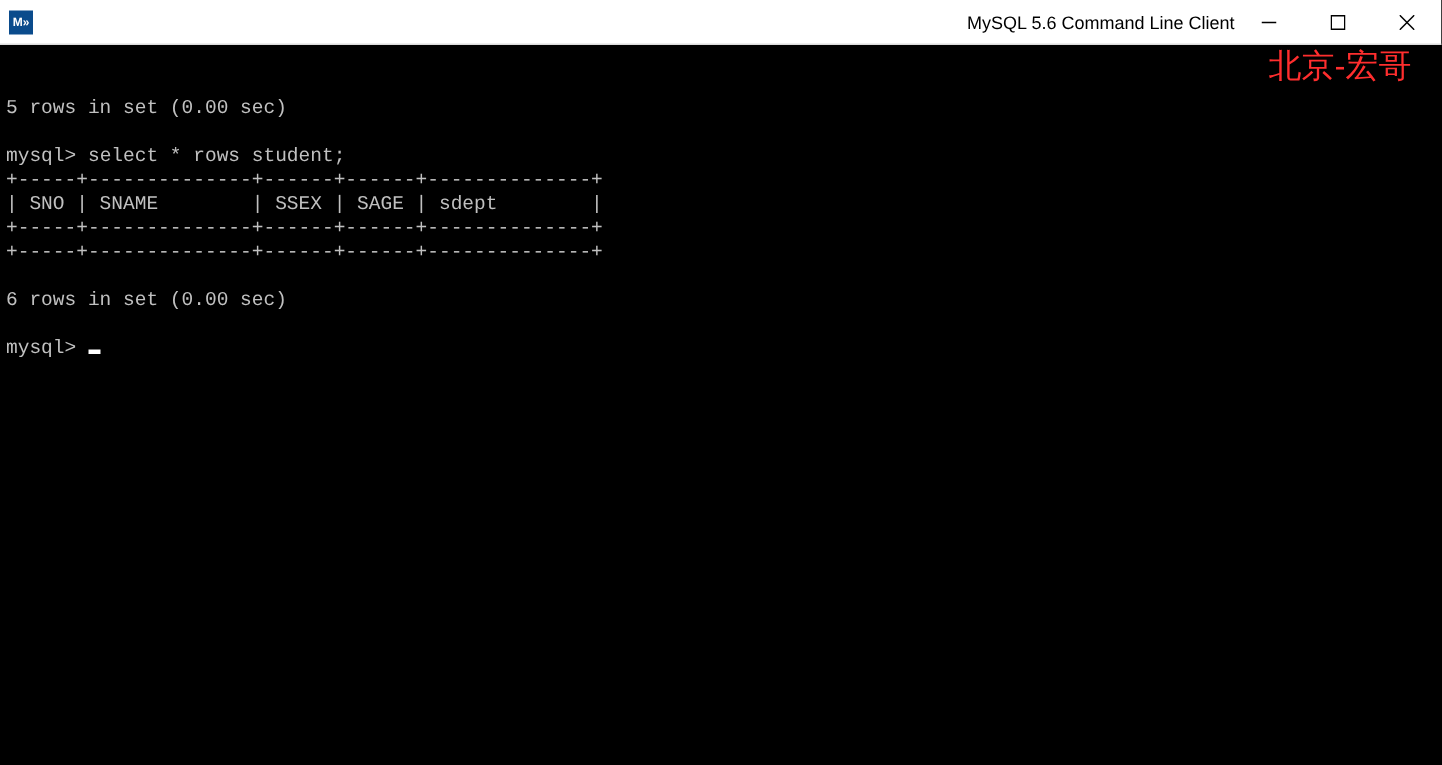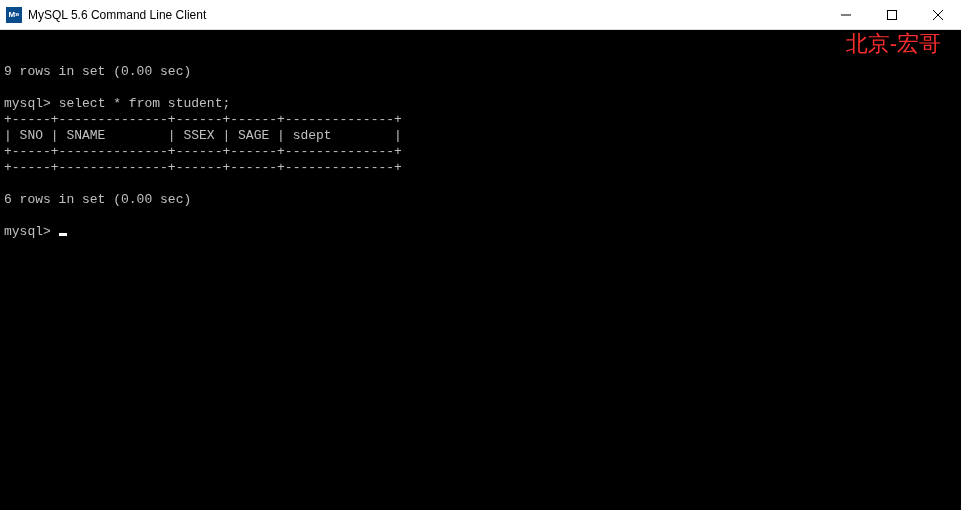--- a/index.html
+++ b/index.html
@@ -30,20 +30,21 @@
       color: #fff;
       font-size: 8px;
       font-weight: bold;
       display: inline-flex;
       align-items: center;
       justify-content: center;
       margin-right: 6px;
     }
     .titlebar .title-text {
       flex: 1;
+      text-align: right;
     }
     .win-controls {
       display: flex;
       height: 100%;
     }
     .win-btn {
       width: 46px;
       height: 100%;
       display: flex;
       align-items: center;
@@ -105,23 +106,23 @@
       <svg width="10" height="10" viewBox="0 0 10 10">
           <line x1="0" y1="0" x2="10" y2="10" stroke="#000" stroke-width="1"></line>
           <line x1="10" y1="0" x2="0" y2="10" stroke="#000" stroke-width="1"></line>
         </svg>
     </div>
   </div>
 </div>
 
 <div class="terminal">
   <div class="watermark">北京-宏哥</div>
-<span class="row-line">9 rows in set (0.00 sec)</span>
+<span class="row-line">5 rows in set (0.00 sec)</span>
 
-<span class="row-line"><span>mysql&gt;</span> <span>select * from student;</span></span>
+<span class="row-line"><span>mysql&gt;</span> <span>select * rows student;</span></span>
 <span class="row-line">+-----+--------------+------+------+--------------+</span>
 <span class="row-line" id="hdr">| SNO | SNAME        | SSEX | SAGE | sdept        |</span>
 <span class="row-line">+-----+--------------+------+------+--------------+</span>
 <span class="row-line">+-----+--------------+------+------+--------------+</span>
 
 <span class="row-line">6 rows in set (0.00 sec)</span>
 
 <span class="row-line"><span>mysql&gt;</span> <span class="cursor"></span></span>
 </div>
 

